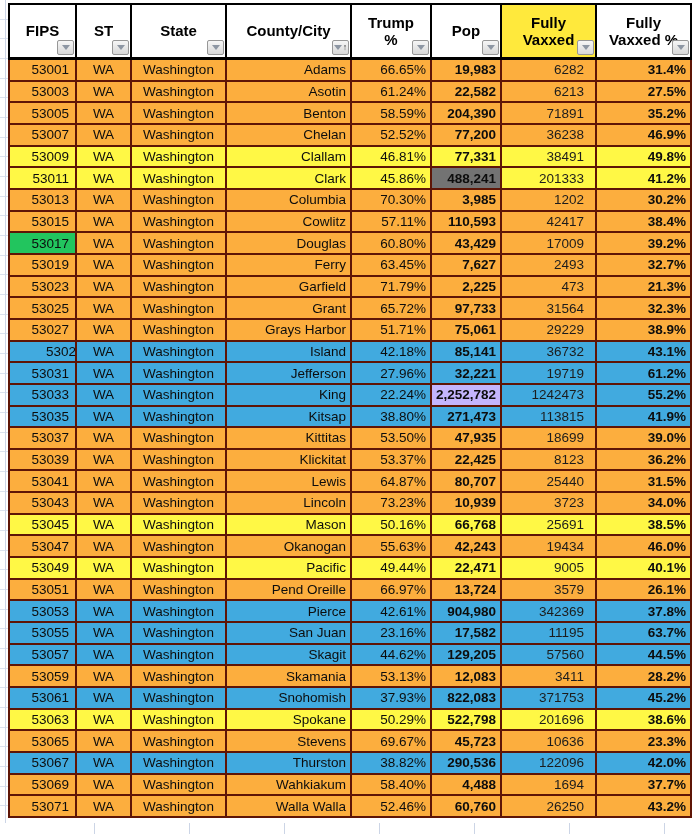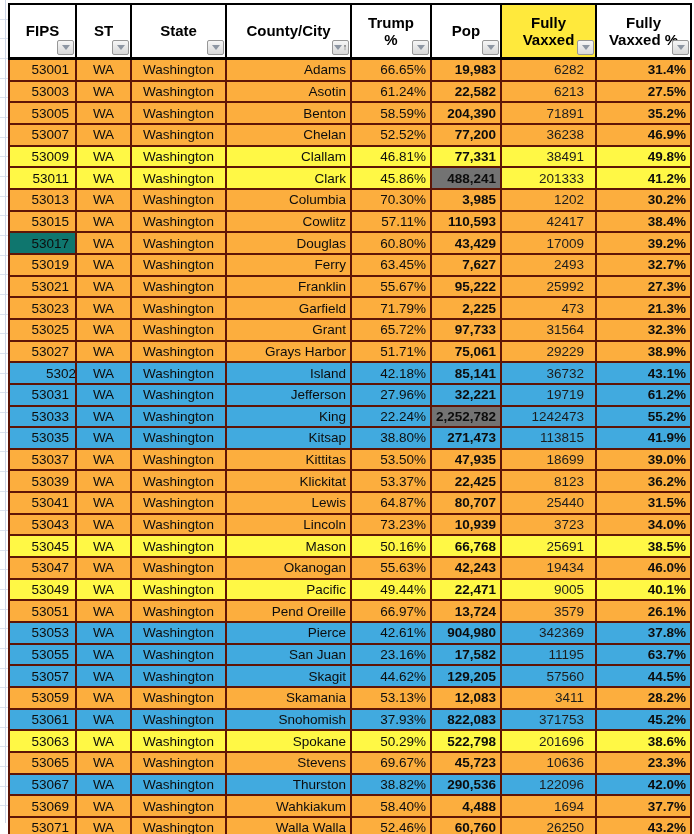--- a/index.html
+++ b/index.html
@@ -226,50 +226,40 @@
           <td class="c-fips" style="background: rgb(252, 174, 62);">53015</td>
           <td class="c-st" style="background: rgb(252, 174, 62);">WA</td>
           <td class="c-state" style="background: rgb(252, 174, 62);">Washington</td>
           <td class="c-county" style="background: rgb(252, 174, 62);">Cowlitz</td>
           <td class="c-trump" style="background: rgb(252, 174, 62);">57.11%</td>
           <td class="c-pop" style="background: rgb(252, 174, 62);">110,593</td>
           <td class="c-vaxxed" style="background: rgb(252, 174, 62);">42417</td>
           <td class="c-vaxpct" style="background: rgb(252, 174, 62);">38.4%</td>
         </tr>
         <tr>
-          <td class="c-fips" style="background: #0f766e;">53017</td>
+          <td class="c-fips" style="background: #22c55e;">53017</td>
           <td class="c-st" style="background: rgb(252, 174, 62);">WA</td>
           <td class="c-state" style="background: rgb(252, 174, 62);">Washington</td>
           <td class="c-county" style="background: rgb(252, 174, 62);">Douglas</td>
           <td class="c-trump" style="background: rgb(252, 174, 62);">60.80%</td>
           <td class="c-pop" style="background: rgb(252, 174, 62);">43,429</td>
           <td class="c-vaxxed" style="background: rgb(252, 174, 62);">17009</td>
           <td class="c-vaxpct" style="background: rgb(252, 174, 62);">39.2%</td>
         </tr>
         <tr>
           <td class="c-fips" style="background: rgb(252, 174, 62);">53019</td>
           <td class="c-st" style="background: rgb(252, 174, 62);">WA</td>
           <td class="c-state" style="background: rgb(252, 174, 62);">Washington</td>
           <td class="c-county" style="background: rgb(252, 174, 62);">Ferry</td>
           <td class="c-trump" style="background: rgb(252, 174, 62);">63.45%</td>
           <td class="c-pop" style="background: rgb(252, 174, 62);">7,627</td>
           <td class="c-vaxxed" style="background: rgb(252, 174, 62);">2493</td>
           <td class="c-vaxpct" style="background: rgb(252, 174, 62);">32.7%</td>
         </tr>
         <tr>
-          <td class="c-fips" style="background: rgb(252, 174, 62);">53021</td>
-          <td class="c-st" style="background: rgb(252, 174, 62);">WA</td>
-          <td class="c-state" style="background: rgb(252, 174, 62);">Washington</td>
-          <td class="c-county" style="background: rgb(252, 174, 62);">Franklin</td>
-          <td class="c-trump" style="background: rgb(252, 174, 62);">55.67%</td>
-          <td class="c-pop" style="background: rgb(252, 174, 62);">95,222</td>
-          <td class="c-vaxxed" style="background: rgb(252, 174, 62);">25992</td>
-          <td class="c-vaxpct" style="background: rgb(252, 174, 62);">27.3%</td>
-        </tr>
-        <tr>
           <td class="c-fips" style="background: rgb(252, 174, 62);">53023</td>
           <td class="c-st" style="background: rgb(252, 174, 62);">WA</td>
           <td class="c-state" style="background: rgb(252, 174, 62);">Washington</td>
           <td class="c-county" style="background: rgb(252, 174, 62);">Garfield</td>
           <td class="c-trump" style="background: rgb(252, 174, 62);">71.79%</td>
           <td class="c-pop" style="background: rgb(252, 174, 62);">2,225</td>
           <td class="c-vaxxed" style="background: rgb(252, 174, 62);">473</td>
           <td class="c-vaxpct" style="background: rgb(252, 174, 62);">21.3%</td>
         </tr>
         <tr>
@@ -311,21 +301,21 @@
           <td class="c-pop" style="background: rgb(65, 170, 223);">32,221</td>
           <td class="c-vaxxed" style="background: rgb(65, 170, 223);">19719</td>
           <td class="c-vaxpct" style="background: rgb(65, 170, 223);">61.2%</td>
         </tr>
         <tr>
           <td class="c-fips" style="background: rgb(65, 170, 223);">53033</td>
           <td class="c-st" style="background: rgb(65, 170, 223);">WA</td>
           <td class="c-state" style="background: rgb(65, 170, 223);">Washington</td>
           <td class="c-county" style="background: rgb(65, 170, 223);">King</td>
           <td class="c-trump" style="background: rgb(65, 170, 223);">22.24%</td>
-          <td class="c-pop" style="background: #737373; text-align: right;">2,252,782</td>
+          <td class="c-pop" style="background: #c4b5fd; text-align: right;">2,252,782</td>
           <td class="c-vaxxed" style="background: rgb(65, 170, 223);">1242473</td>
           <td class="c-vaxpct" style="background: rgb(65, 170, 223);">55.2%</td>
         </tr>
         <tr>
           <td class="c-fips" style="background: rgb(65, 170, 223);">53035</td>
           <td class="c-st" style="background: rgb(65, 170, 223);">WA</td>
           <td class="c-state" style="background: rgb(65, 170, 223);">Washington</td>
           <td class="c-county" style="background: rgb(65, 170, 223);">Kitsap</td>
           <td class="c-trump" style="background: rgb(65, 170, 223);">38.80%</td>
           <td class="c-pop" style="background: rgb(65, 170, 223);">271,473</td>

